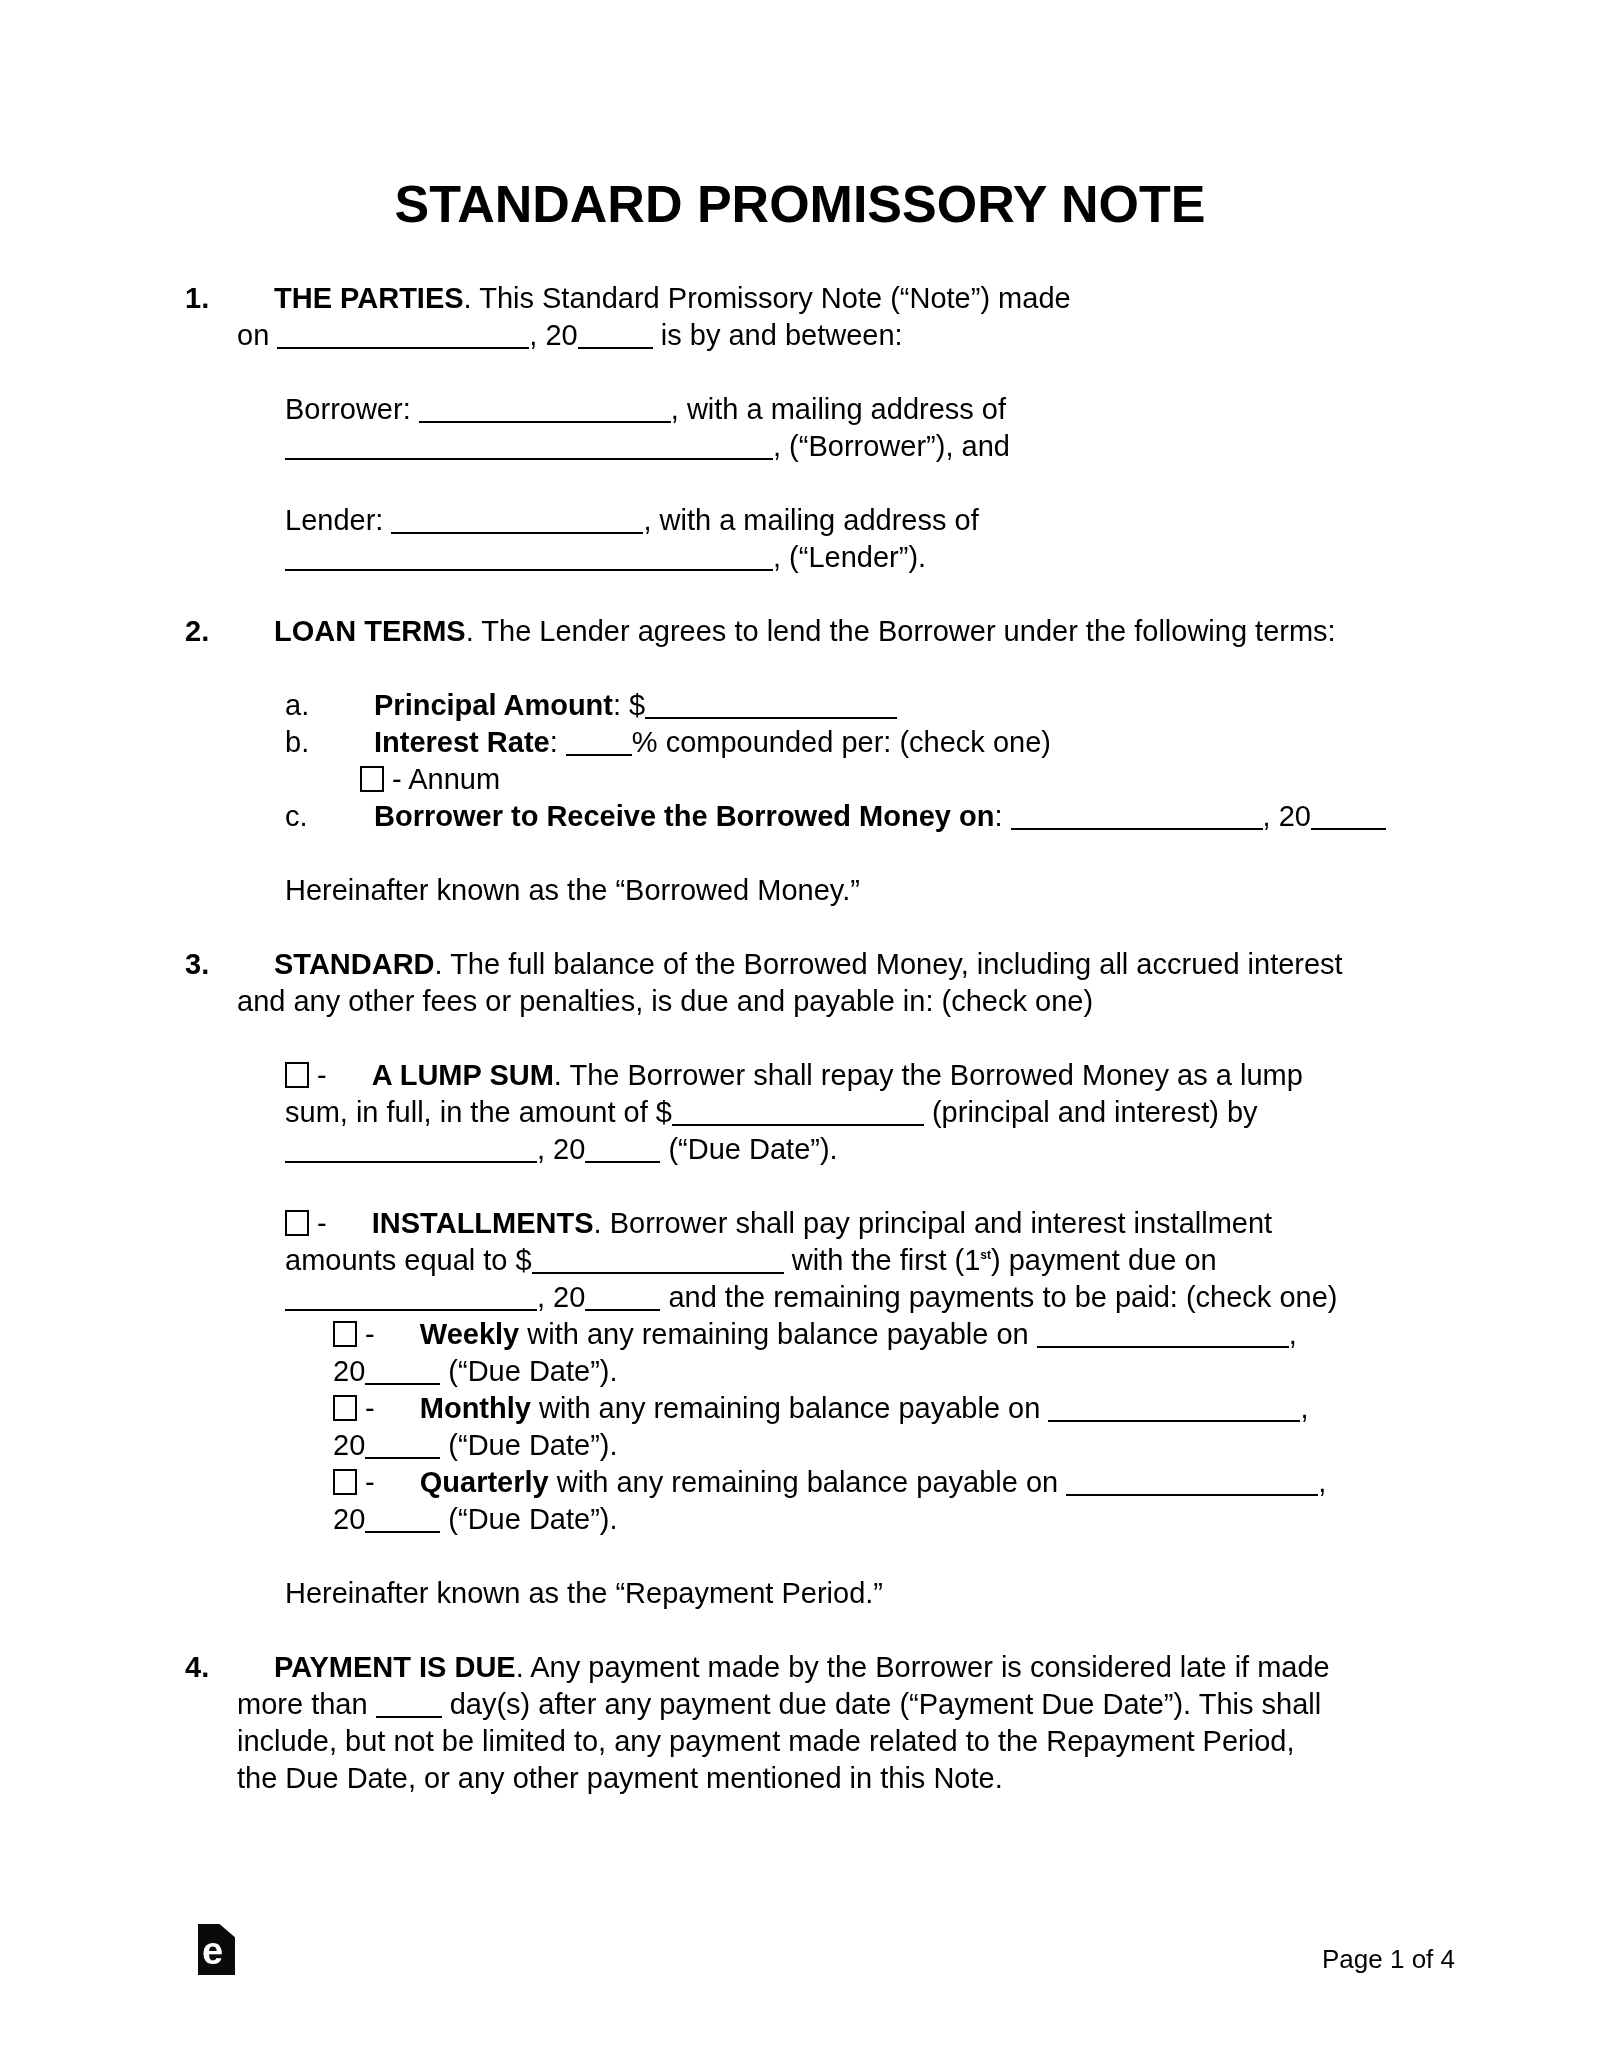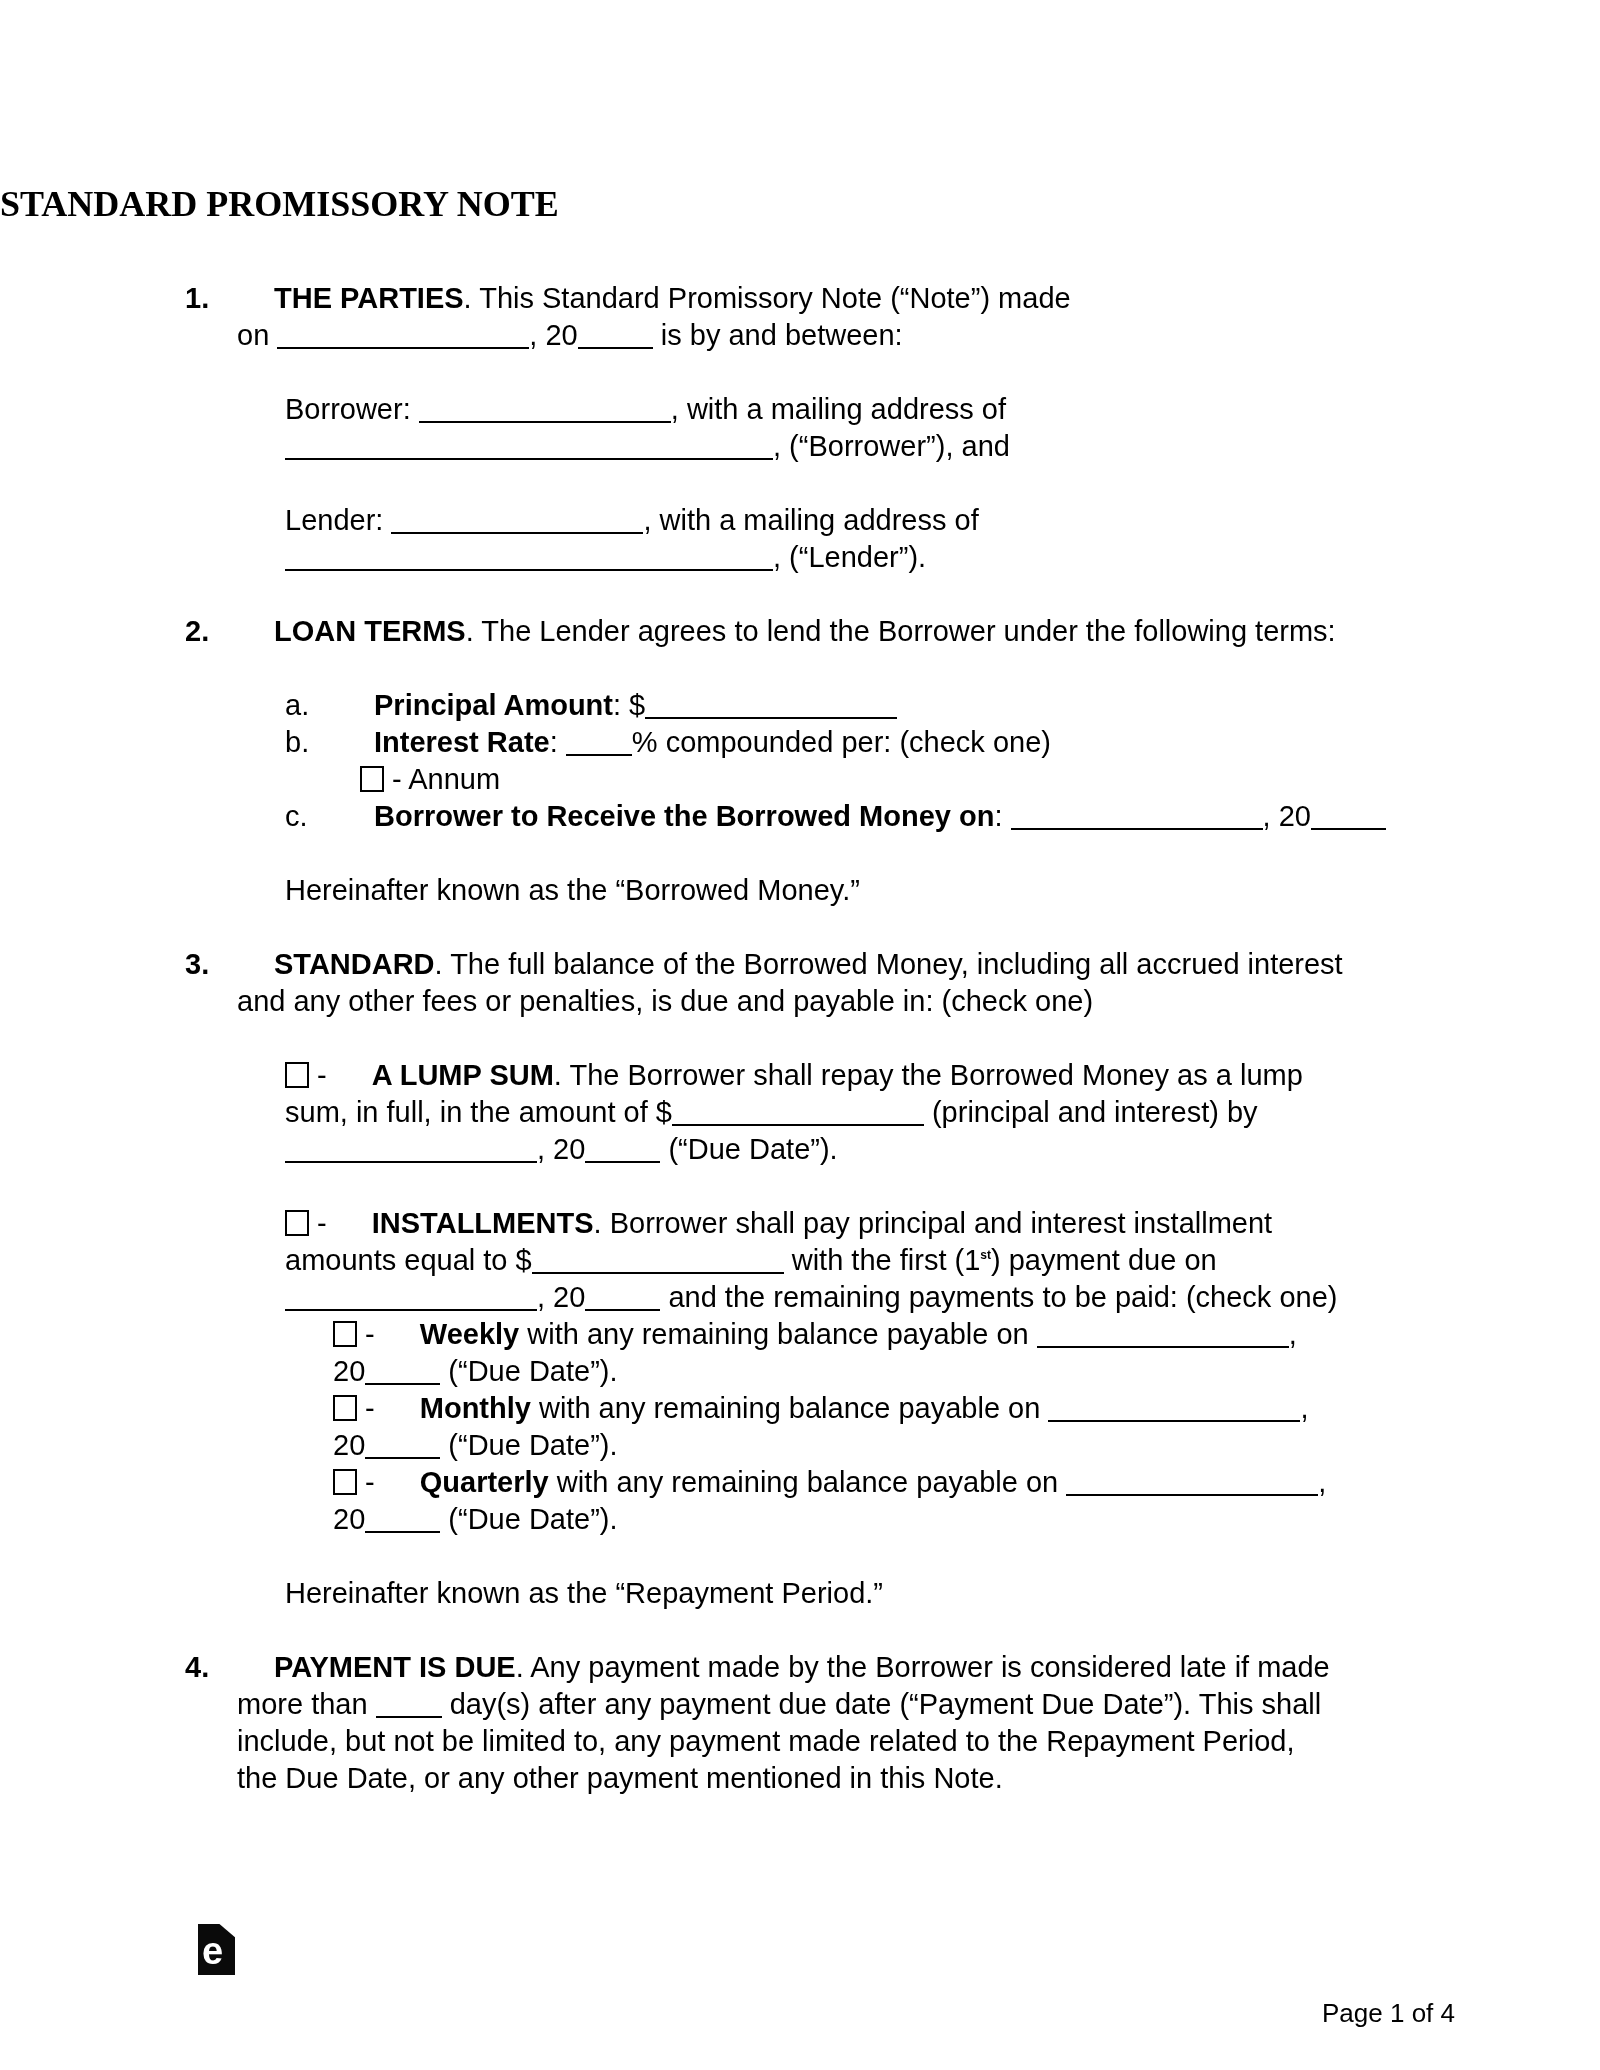--- a/index.html
+++ b/index.html
@@ -10,26 +10,25 @@
     color:#000;
     font-family:"Liberation Sans", sans-serif;
     font-size:29px;
     line-height:37px;
     box-sizing:border-box;
     padding-top:180px;
     overflow:hidden;
   }
   h1.doc-title {
     margin:0 0 52px 0;
-    text-align:left;
-    font-size:36px;
+    text-align:center;
+    font-size:52px;
     line-height:48px;
     font-weight:bold;
     letter-spacing:0px;
-    font-family:Liberation Serif, serif;
   }
   .blk { position:relative; }
   .spacer { height:37px; }
   .section { margin-left:185px; display:flex; }
   .section > .marker { width:52px; flex:none; font-weight:bold; }
   .sub    { margin-left:285px; }
   .alpha  { margin-left:285px; display:flex; }
   .alpha > .marker { width:52px; flex:none; }
   .check2 { margin-left:360px; }
   .check1 { margin-left:333px; }
@@ -65,21 +64,21 @@
     border-bottom:12px solid #0a0a0a;
     border-right:14px solid transparent;
   }
   .logo-e {
     position:absolute; left:4px; top:7px;
     color:#ffffff; font-weight:bold;
     font-size:38px; line-height:40px;
     font-family:"Liberation Sans", sans-serif;
   }
   .page-label {
-    position:absolute; top:1998px; right:145px;
+    position:absolute; top:1944px; right:145px;
     font-size:26px; line-height:30px;
   }
 </style>
 </head>
 <body>
 
 <div class="page">
   <h1 class="doc-title">STANDARD PROMISSORY NOTE</h1>
 
   <div id="doc-body">

